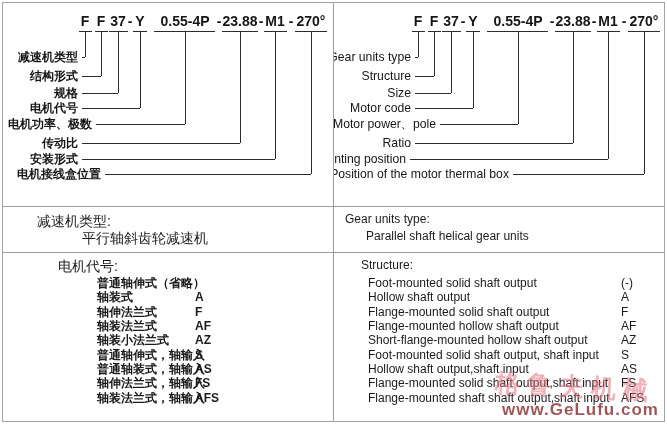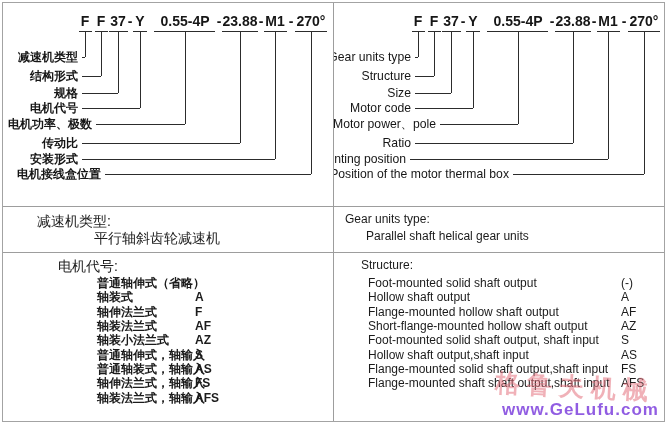--- a/index.html
+++ b/index.html
@@ -137,48 +137,49 @@
       <line x1="311" y1="31" x2="311" y2="174"></line>
       <line x1="180" y1="174" x2="311" y2="174"></line>
       <text x="176" y="178" text-anchor="end" class="diag-label-en">Position of the motor thermal box</text>
     </svg>
 
   <div class="hdiv" style="top:206px;"></div>
   <div class="hdiv" style="top:252px;"></div>
   <div class="vdiv"></div>
 
   <div class="abs zh" style="left:37px;top:213px;">减速机类型:</div>
-  <div class="abs zh" style="left:94px;top:230px;">平行轴斜齿轮减速机</div>
+  <div class="abs zh" style="left:82px;top:230px;">平行轴斜齿轮减速机</div>
   <div class="abs en" style="left:345px;top:212px;">Gear units type:</div>
   <div class="abs en" style="left:366px;top:229px;">Parallel shaft helical gear units</div>
 
   <div class="abs zh" style="left:58px;top:258px;">电机代号:</div>
   <div class="abs en" style="left:345px;top:258px;margin-left:16px;">Structure:</div>
 
   <div id="rows-zh" class="rows zh-rows">
       <div class="srow"><span class="sname">普通轴伸式（省略）</span><span class="scode"></span></div>
       <div class="srow"><span class="sname">轴装式</span><span class="scode">A</span></div>
       <div class="srow"><span class="sname">轴伸法兰式</span><span class="scode">F</span></div>
       <div class="srow"><span class="sname">轴装法兰式</span><span class="scode">AF</span></div>
       <div class="srow"><span class="sname">轴装小法兰式</span><span class="scode">AZ</span></div>
       <div class="srow"><span class="sname">普通轴伸式，轴输入</span><span class="scode">S</span></div>
       <div class="srow"><span class="sname">普通轴装式，轴输入</span><span class="scode">AS</span></div>
       <div class="srow"><span class="sname">轴伸法兰式，轴输入</span><span class="scode">FS</span></div>
       <div class="srow"><span class="sname">轴装法兰式，轴输入</span><span class="scode">AFS</span></div>
     </div>
   <div id="rows-en" class="rows en-rows">
       <div class="srow"><span class="sname">Foot-mounted solid shaft output</span><span class="scode">(-)</span></div>
       <div class="srow"><span class="sname">Hollow shaft output</span><span class="scode">A</span></div>
+      <div class="srow"><span class="sname">Flange-mounted solid shaft output</span><span class="scode">F</span></div>
       <div class="srow"><span class="sname">Flange-mounted hollow shaft output</span><span class="scode">AF</span></div>
       <div class="srow"><span class="sname">Short-flange-mounted hollow shaft output</span><span class="scode">AZ</span></div>
       <div class="srow"><span class="sname">Foot-mounted solid shaft output, shaft input</span><span class="scode">S</span></div>
       <div class="srow"><span class="sname">Hollow shaft output,shaft input</span><span class="scode">AS</span></div>
       <div class="srow"><span class="sname">Flange-mounted solid shaft output,shaft input</span><span class="scode">FS</span></div>
       <div class="srow"><span class="sname">Flange-mounted shaft shaft output,shaft input</span><span class="scode">AFS</span></div>
     </div>
 
   <div class="watermark">
     <div class="wm-name" style="color: rgb(228, 115, 127);">格鲁夫机械</div>
-    <div class="wm-url" style="color: #6d28d9;">www.GeLufu.com</div>
+    <div class="wm-url" style="color: #7f1d1d;">www.GeLufu.com</div>
   </div>
 
   <div class="frame"></div>
 </div>
 
 </body></html>

